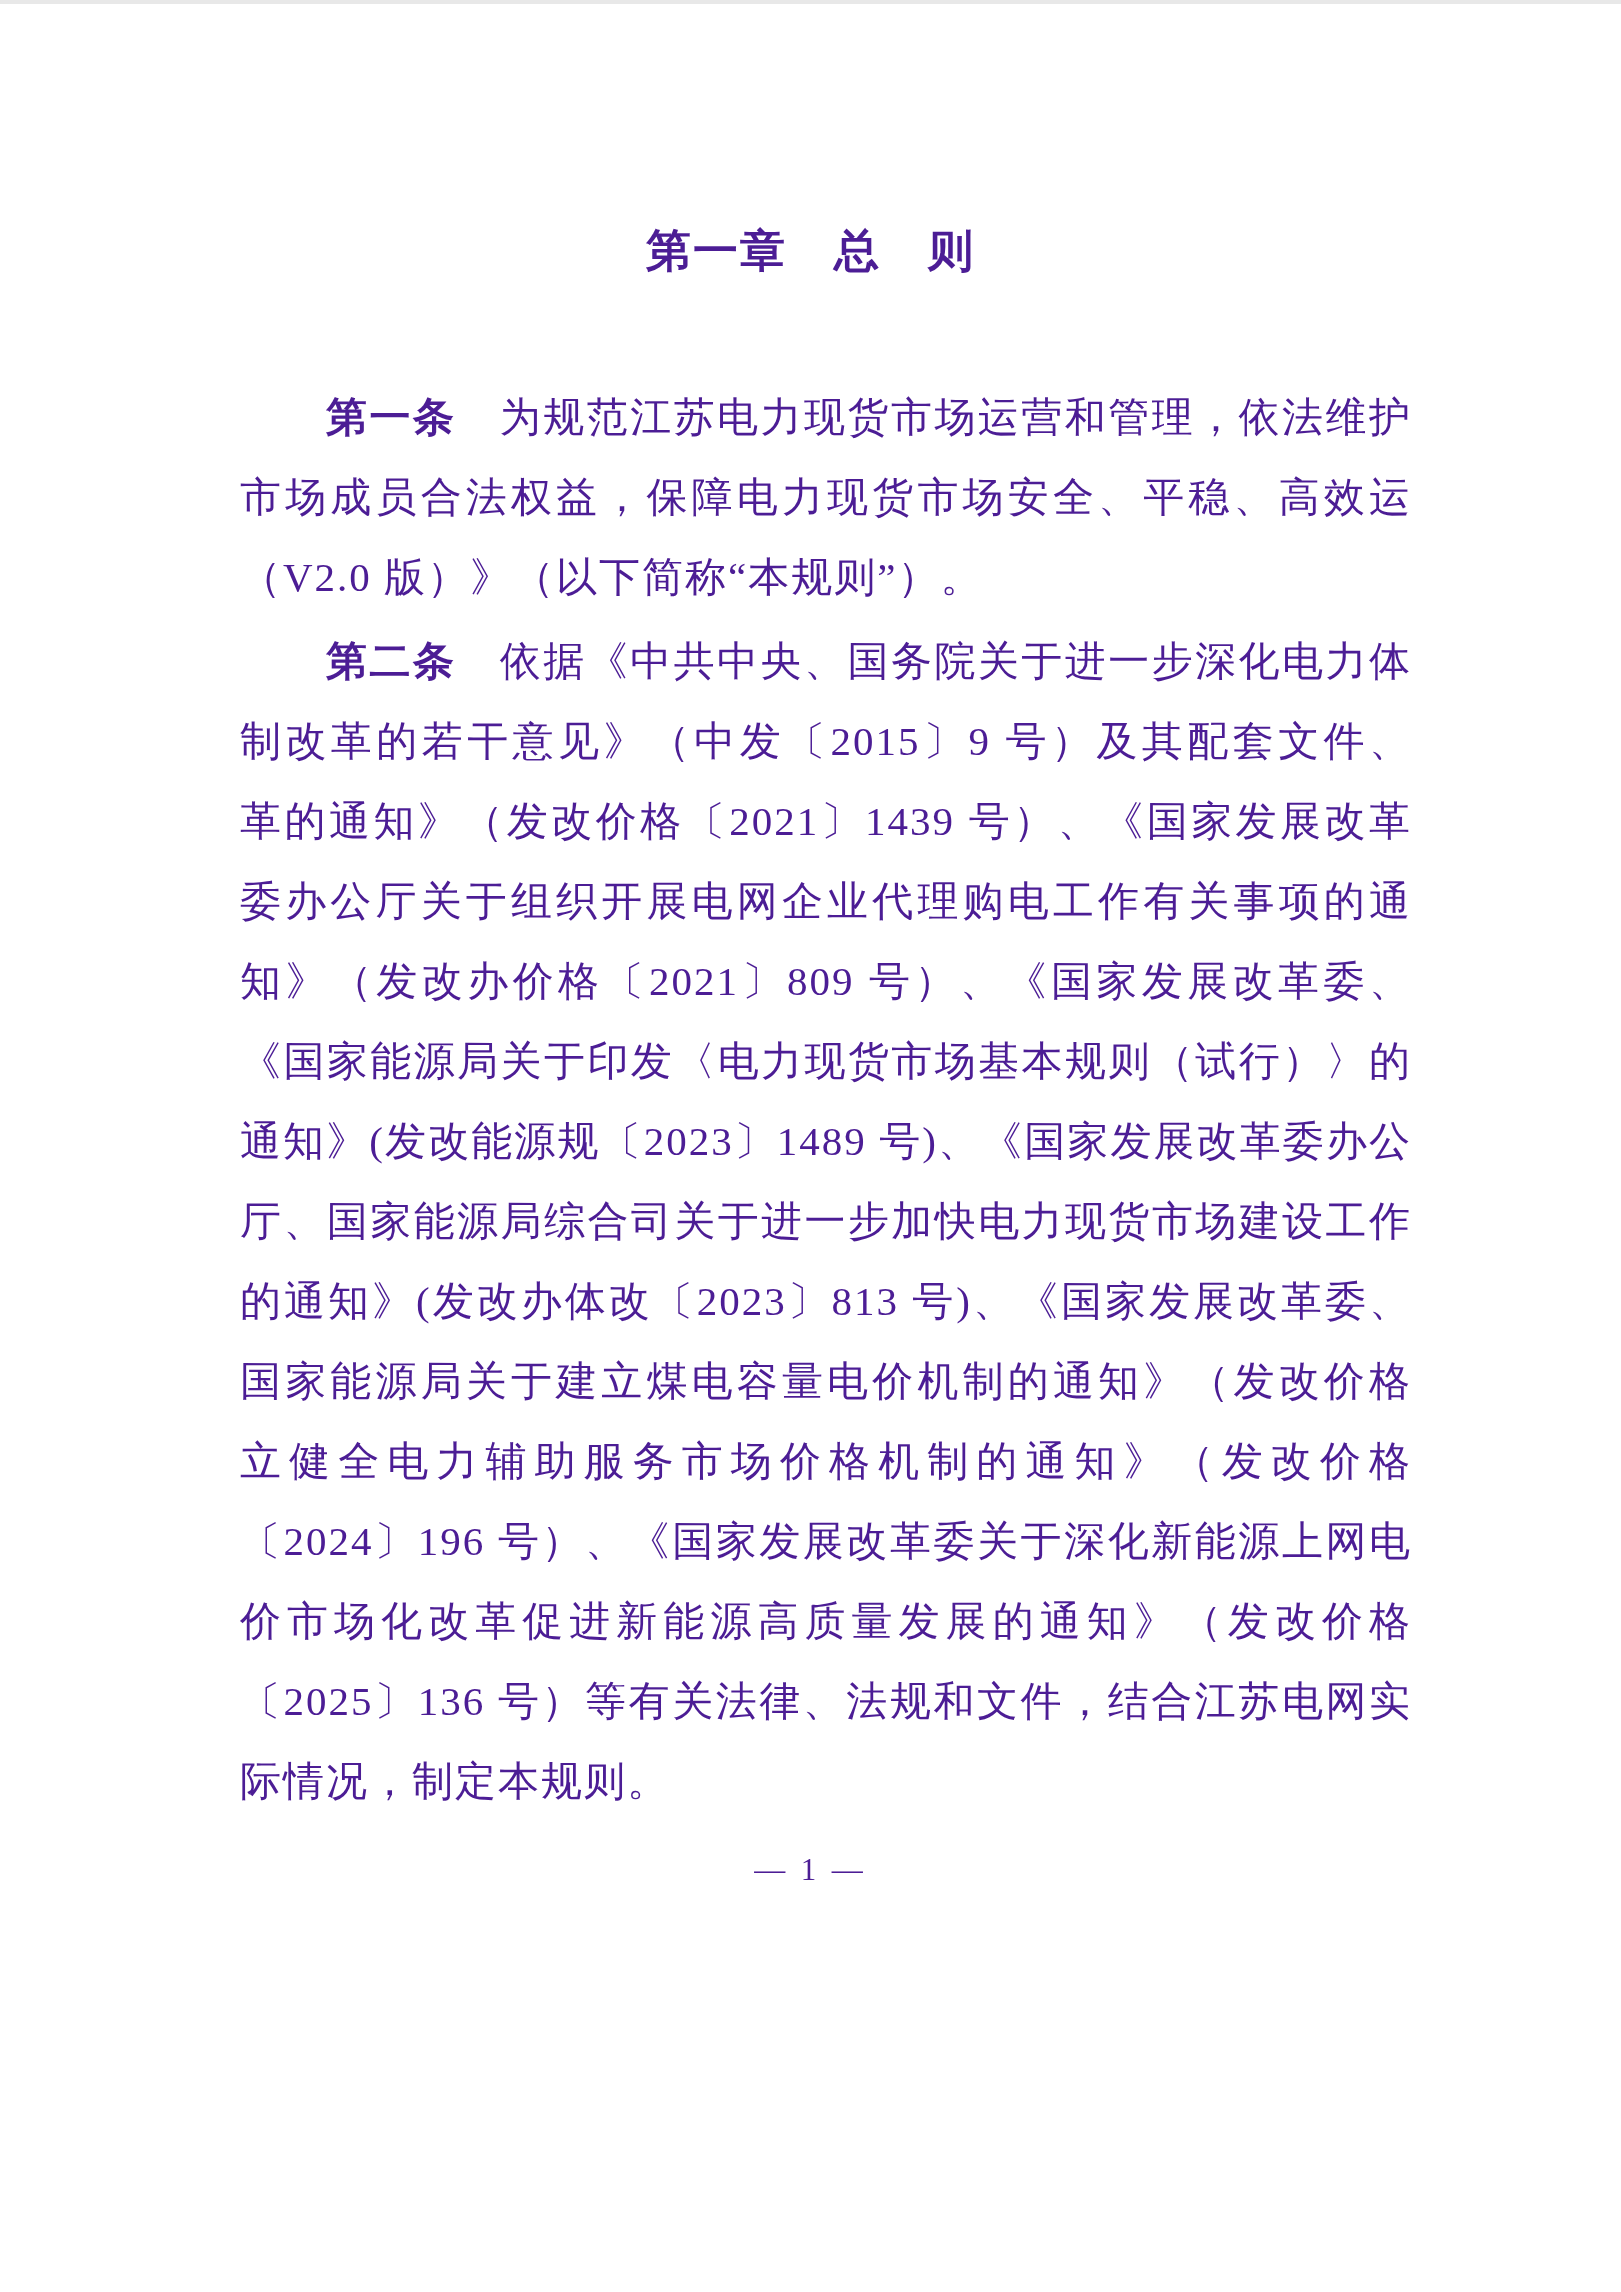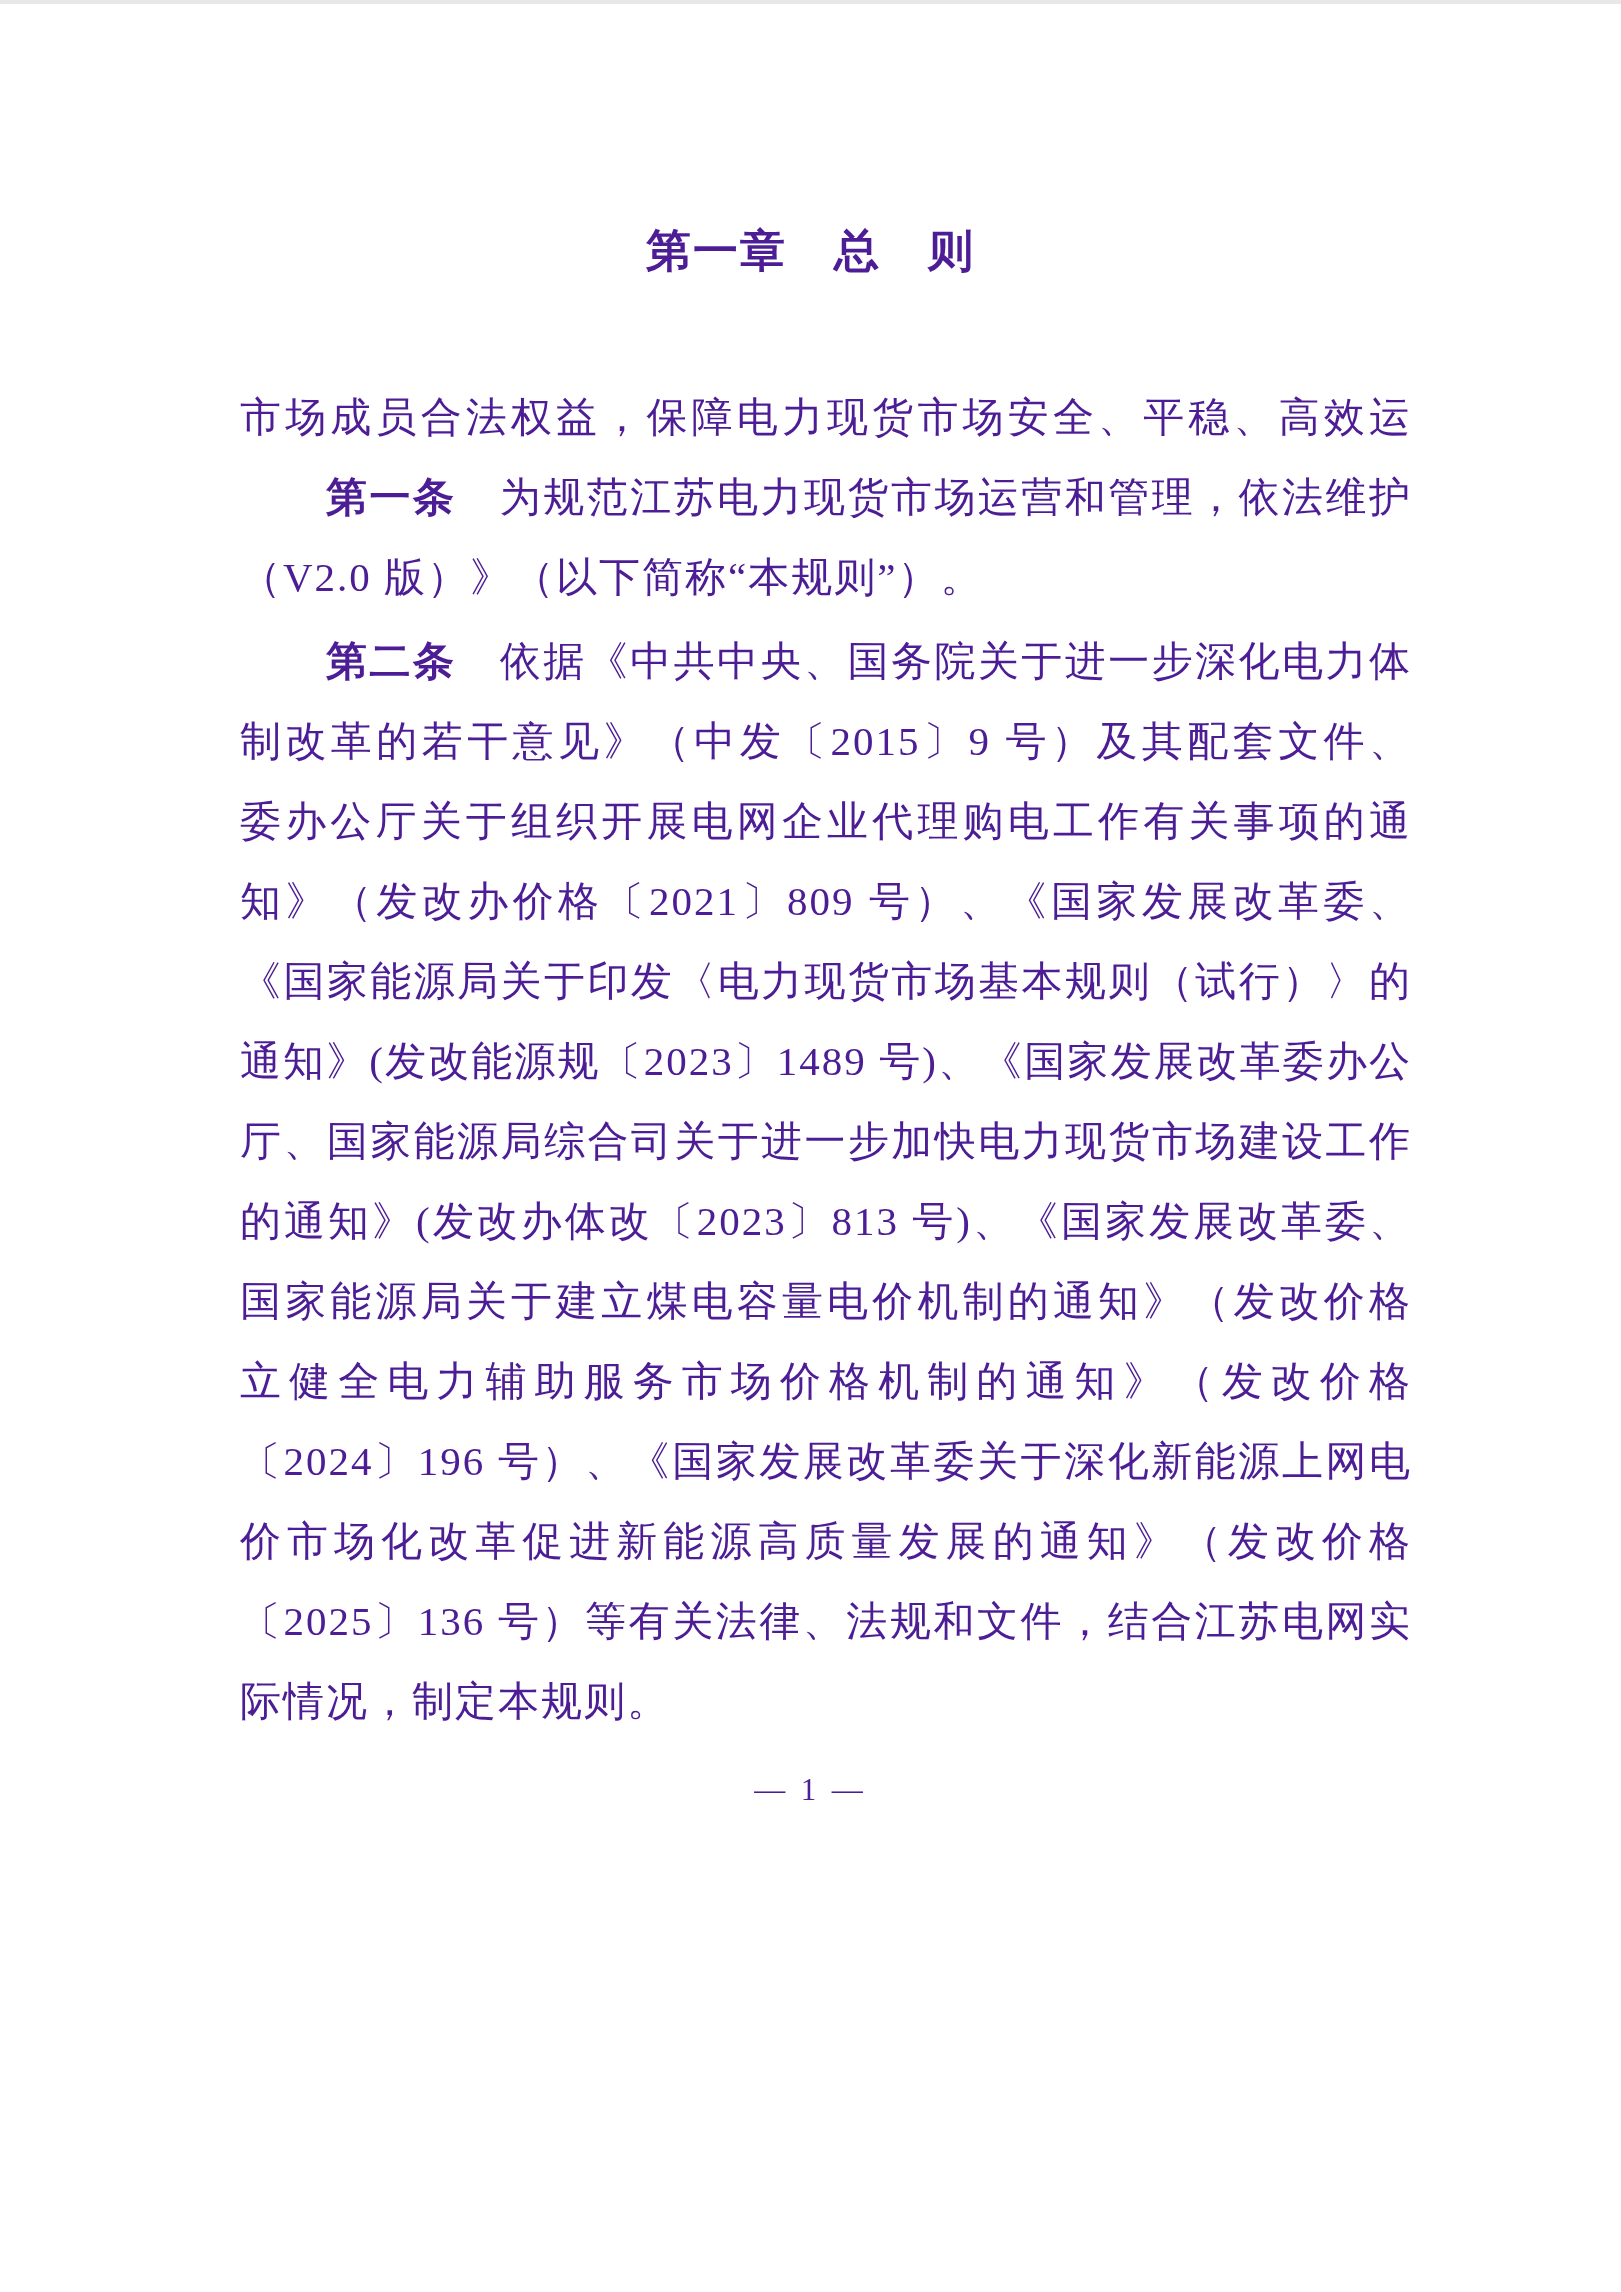--- a/index.html
+++ b/index.html
@@ -66,27 +66,28 @@
   }
 </style>
 </head>
 <body>
 
 <div class="page">
   <h1 class="doc-title">第一章　总　则</h1>
 
   <div class="doc-body">
       <div class="para">
+        <div class="line first"><span class="art-heading">第一条</span>　为规范江苏电力现货市场运营和管理，依法维护</div>
         <div class="line">市场成员合法权益，保障电力现货市场安全、平稳、高效运</div>
-        <div class="line first"><span class="art-heading">第一条</span>　为规范江苏电力现货市场运营和管理，依法维护</div>
         <div class="line last">（V2.0 版）》（以下简称“本规则”）。</div>
       </div>
       <div class="para">
         <div class="line first"><span class="art-heading">第二条</span>　依据《中共中央、国务院关于进一步深化电力体</div>
         <div class="line">制改革的若干意见》（中发〔2015〕9 号）及其配套文件、</div>
+        <div class="line">革的通知》（发改价格〔2021〕1439 号）、《国家发展改革</div>
         <div class="line">委办公厅关于组织开展电网企业代理购电工作有关事项的通</div>
         <div class="line">知》（发改办价格〔2021〕809 号）、《国家发展改革委、</div>
         <div class="line">《国家能源局关于印发〈电力现货市场基本规则（试行）〉的</div>
         <div class="line">通知》(发改能源规〔2023〕1489 号)、《国家发展改革委办公</div>
         <div class="line">厅、国家能源局综合司关于进一步加快电力现货市场建设工作</div>
         <div class="line">的通知》(发改办体改〔2023〕813 号)、《国家发展改革委、</div>
         <div class="line">国家能源局关于建立煤电容量电价机制的通知》（发改价格</div>
         <div class="line">立健全电力辅助服务市场价格机制的通知》（发改价格</div>
         <div class="line">〔2024〕196 号）、《国家发展改革委关于深化新能源上网电</div>
         <div class="line">价市场化改革促进新能源高质量发展的通知》（发改价格</div>

